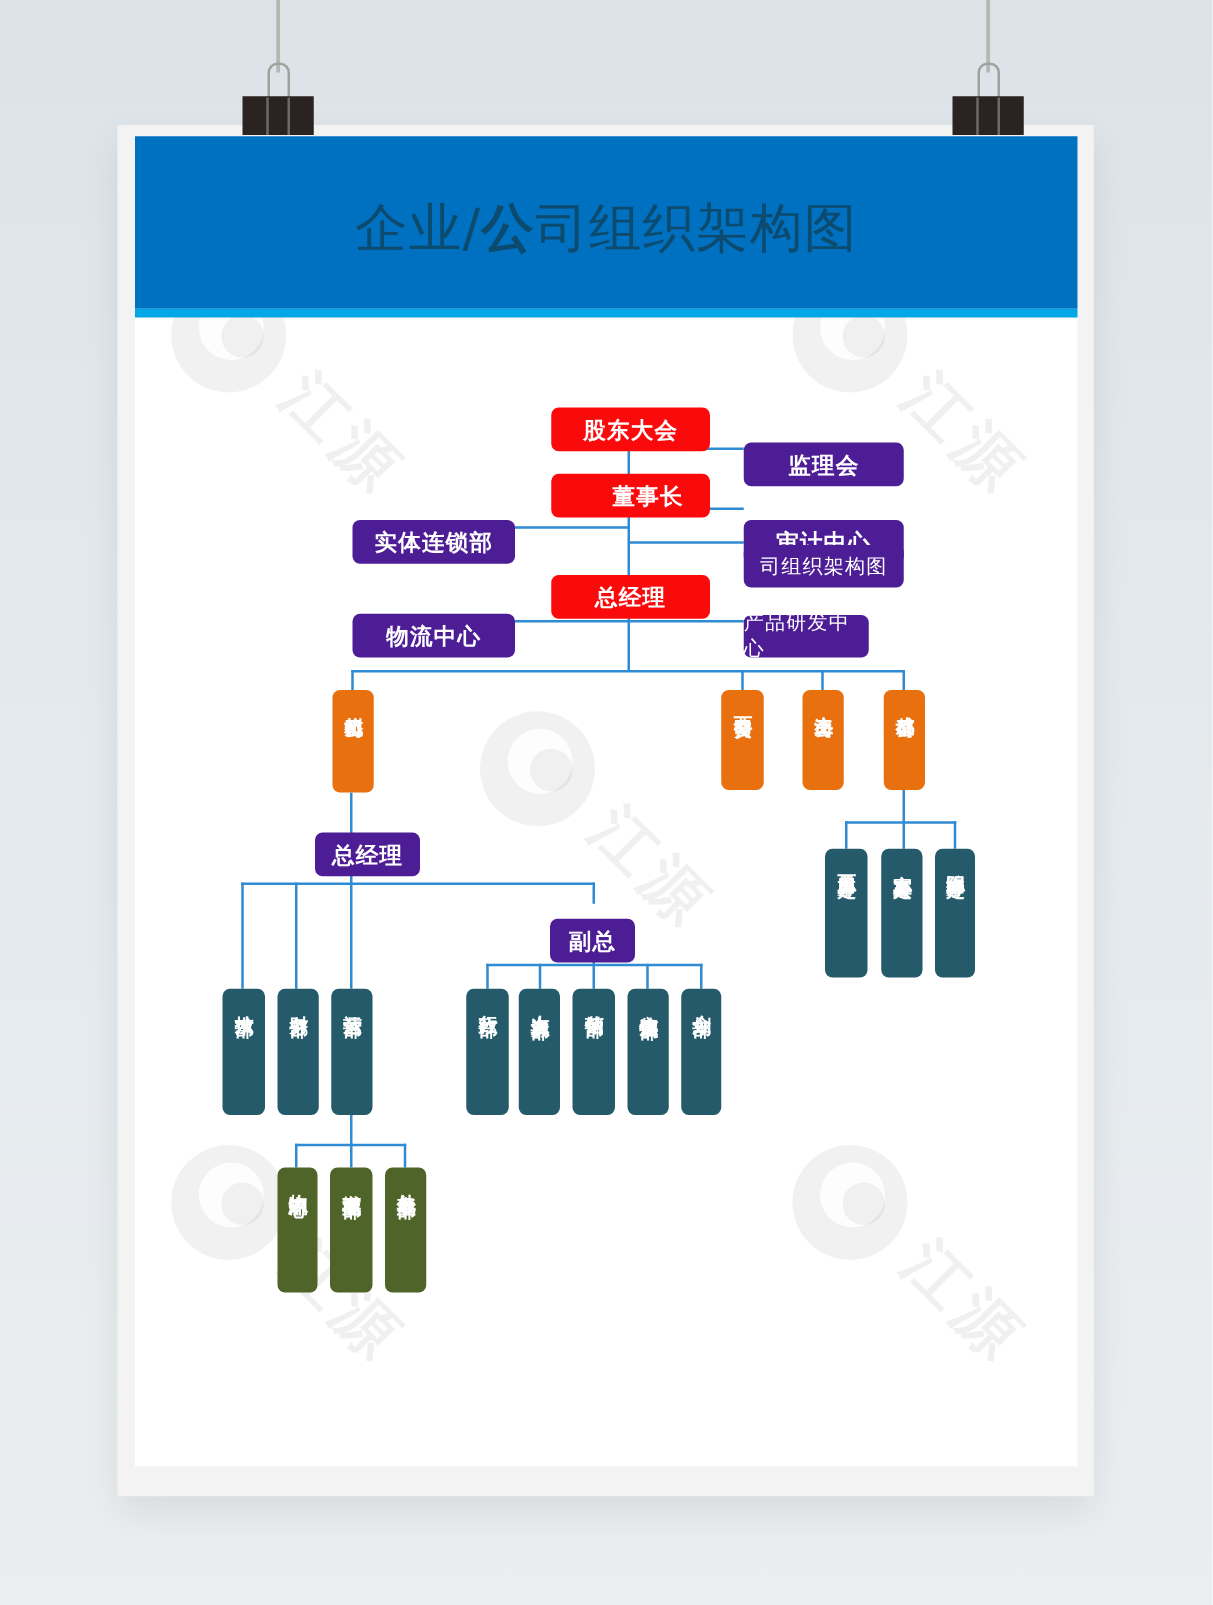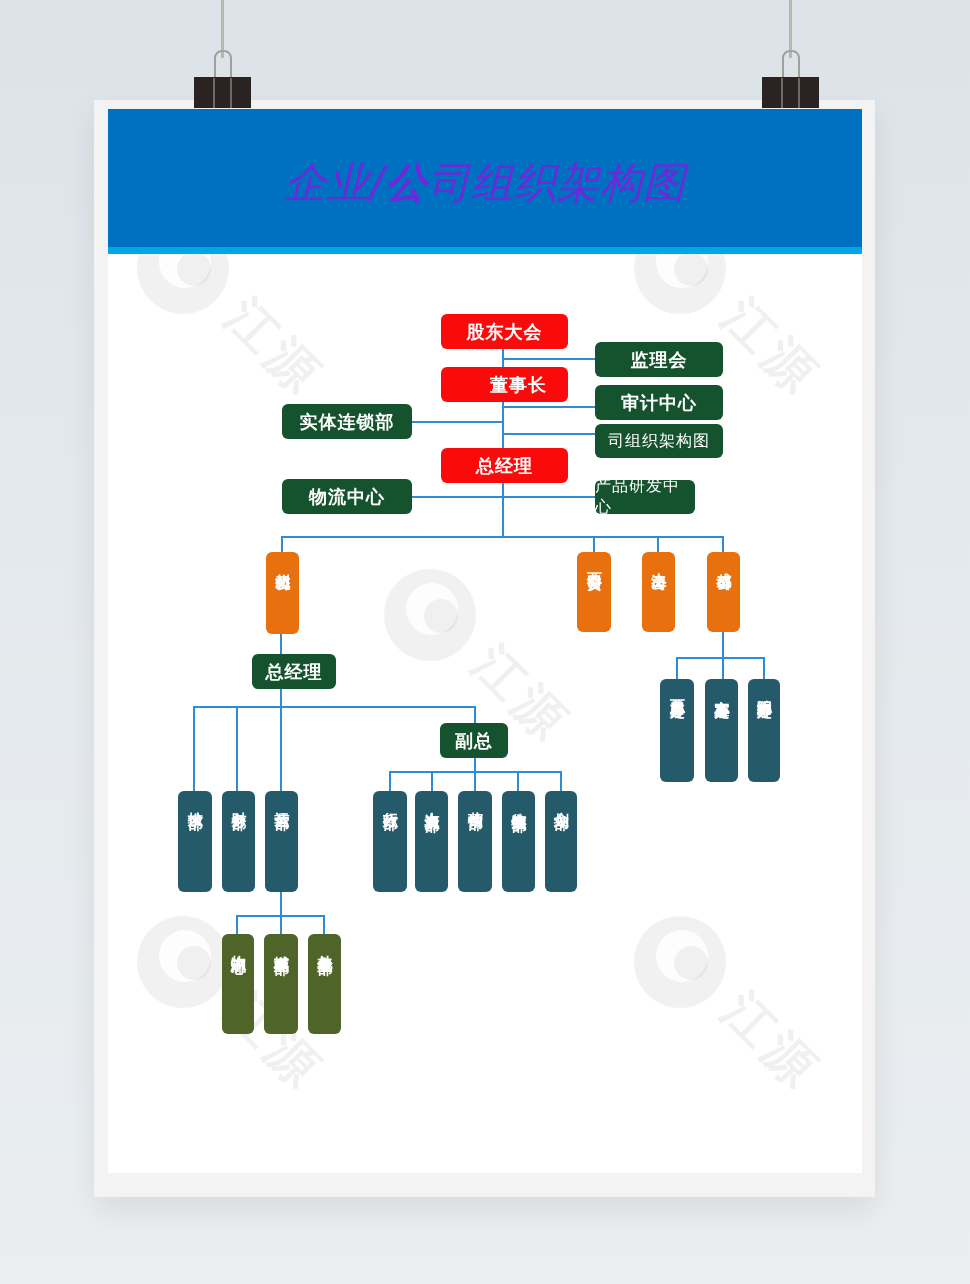--- a/index.html
+++ b/index.html
@@ -14,41 +14,41 @@
     .clip-wire { position:absolute; top:78px; width:2px; height:30px; background:#6d6a66; }
     .poster {
       position:absolute; left:94px; top:100px; width:781px; height:1097px;
       background:#f3f3f3; box-shadow: 0 14px 30px rgba(0,0,0,0.08);
     }
     .sheet { position:absolute; left:108px; top:109px; width:754px; height:1064px; background:#ffffff; overflow:hidden; }
     .header { position:absolute; left:108px; top:109px; width:754px; height:138px; background:#0070c0; }
     .stripe { position:absolute; left:108px; top:247px; width:754px; height:7px; background:#00a6e6; }
     .title {
       position:absolute; left:108px; top:155px; width:754px; text-align:center;
-      color:#6d28d9; font-size:42px; line-height:56px; letter-spacing:1px;font-style:italic;
+      color:#0c4a6e; font-size:42px; line-height:56px; letter-spacing:1px;
     }
     .title b { font-weight:bold; }
 
     .wm-logo { position:absolute; width:92px; height:92px; border-radius:50%; background:rgba(0,0,0,0.055); }
     .wm-logo::before { content:""; position:absolute; left:22px; top:14px; width:52px; height:52px; border-radius:50%; background:rgba(255,255,255,0.85); }
     .wm-logo::after { content:""; position:absolute; left:40px; top:30px; width:34px; height:34px; border-radius:50%; background:rgba(0,0,0,0.05); }
     .wm-text { position:absolute; font-size:50px; font-weight:bold; color:rgba(0,0,0,0.06); transform:rotate(45deg); transform-origin:center; letter-spacing:6px; white-space:nowrap; }
 
     .ln { position:absolute; background:#2f8bd4; }
     .node {
       position:absolute; box-sizing:border-box; color:#ffffff; border-radius:6px;
       display:flex; align-items:center; justify-content:center; font-weight:bold;
       font-family: "DejaVu Sans", "Liberation Sans", sans-serif;
     }
     .red { background:#fb0a0c; }
-    .blue { background:#14532d; }
+    .blue { background:#4c1d95; }
     .orange { background:#e8700f; }
     .teal { background:#255a6a; }
     .olive { background:#4e6428; }
-    .h { font-size:18px; letter-spacing:1px; }
+    .h { font-size:18px; letter-spacing:1px;margin-top:12px; }
     .h.thin { font-weight:normal; font-size:16px; }
     .v { align-items:flex-start; padding-top:9px; font-size:15px; }
     .v span { writing-mode:vertical-rl; text-orientation:upright; line-height:1; letter-spacing:1px; }
   </style>
 </head>
 <body>
 
 <div class="string" style="left:221px;"></div>
 <div class="clip-loop" style="left:214px; top:50px;"></div>
 <div class="string" style="left:789px;"></div>
@@ -121,21 +121,21 @@
 <div class="node red h" style="left:441px; top:367px; width:127px; height:35px;padding-left:28px;">
     <span>董事长</span>
   </div>
 <div class="node red h" style="left:441px; top:448px; width:127px; height:35px;">
     <span>总经理</span>
   </div>
 
 <div class="node blue h" style="left:595px; top:342px; width:128px; height:35px;">
     <span>监理会</span>
   </div>
-<div class="node blue h" style="left:595px; top:385px; width:128px; height:35px;">
+<div class="node blue h" style="left:595px; top:404px; width:128px; height:35px;">
     <span>审计中心</span>
   </div>
 <div class="node blue h thin" style="left:595px; top:424px; width:128px; height:34px;">
     <span>司组织架构图</span>
   </div>
 <div class="node blue h thin" style="left:595px; top:480px; width:100px; height:34px;">
     <span>产品研发中心</span>
   </div>
 <div class="node blue h" style="left:282px; top:404px; width:130px; height:35px;">
     <span>实体连锁部</span>

